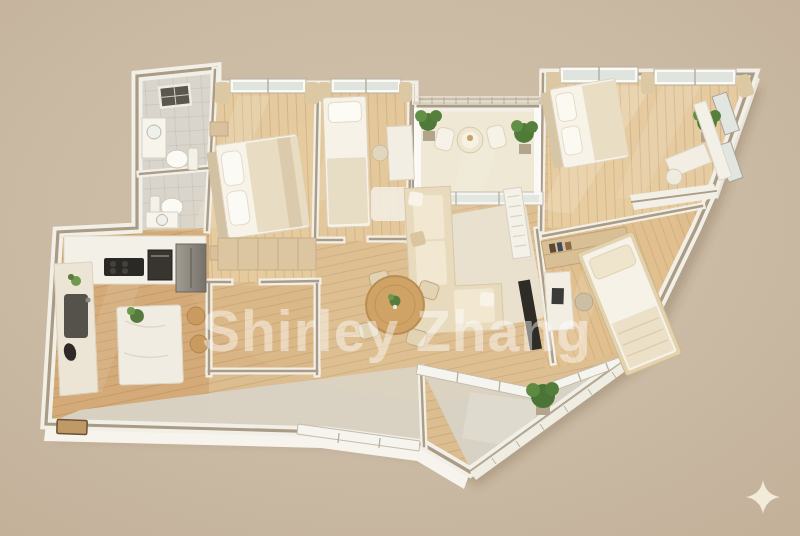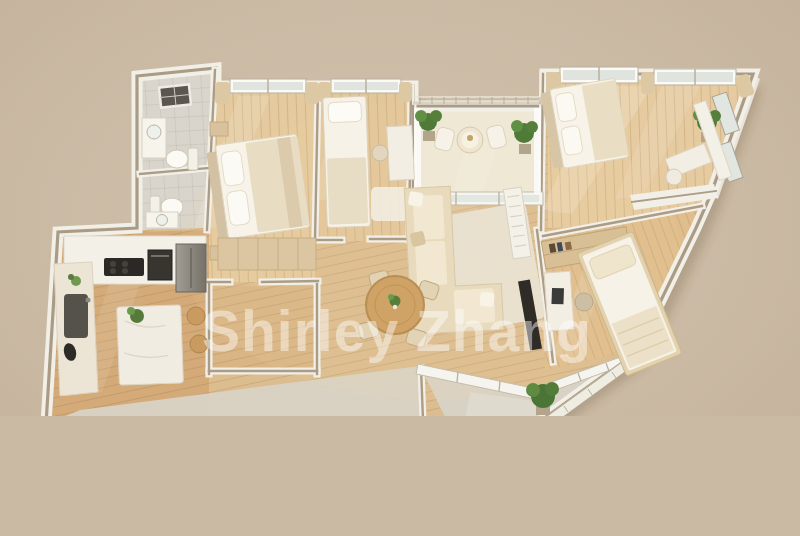--- a/index.html
+++ b/index.html
@@ -1,16 +1,16 @@
 <!DOCTYPE html>
 <html><head>
 <meta charset="utf-8">
 <style>
   html,body{margin:0;padding:0;background:#cab9a3;}
-  .stage{position:relative;width:800px;height:416px;overflow:hidden;
+  .stage{position:relative;width:800px;height:536px;overflow:hidden;
          font-family:"Liberation Sans", sans-serif;}
   svg{display:block;}
   .wm{font-family:"Liberation Sans", sans-serif;font-weight:600;letter-spacing:1px;}
 </style>
 </head>
 <body>
 
 <div class="stage">
 <svg width="800" height="536" viewBox="0 0 800 536">
   <defs>

